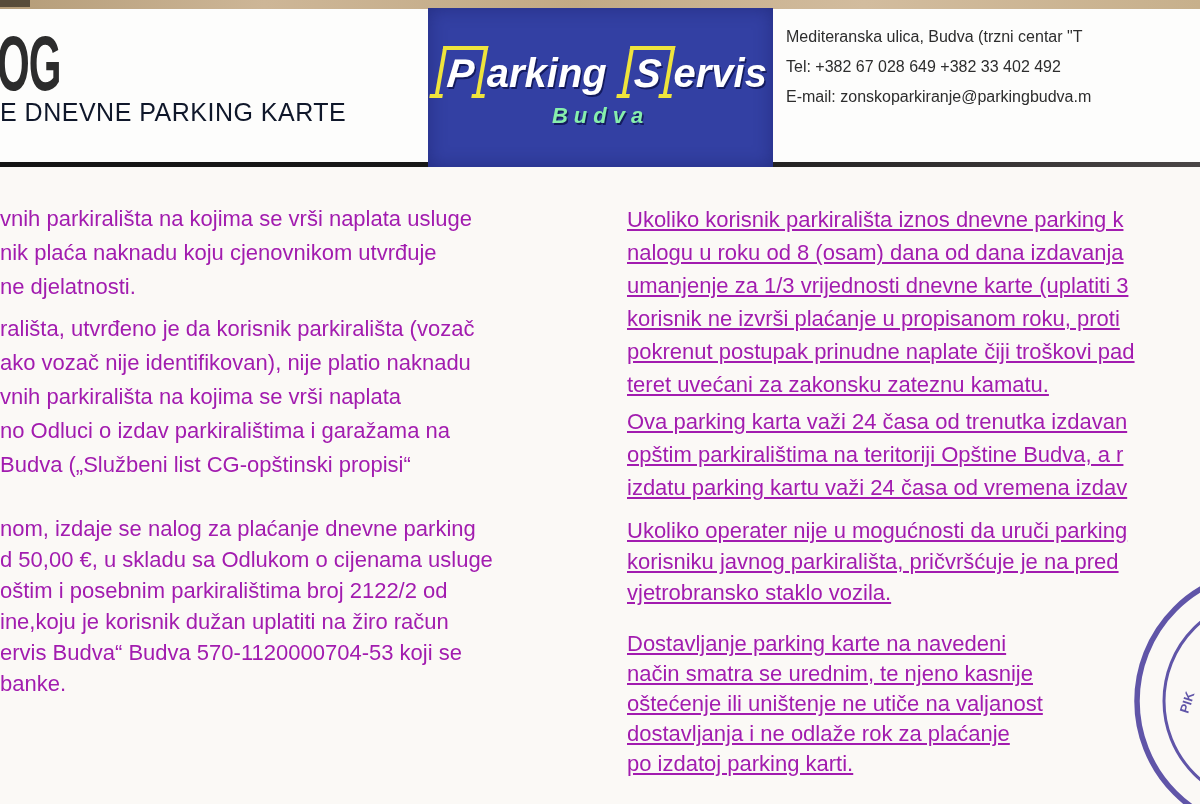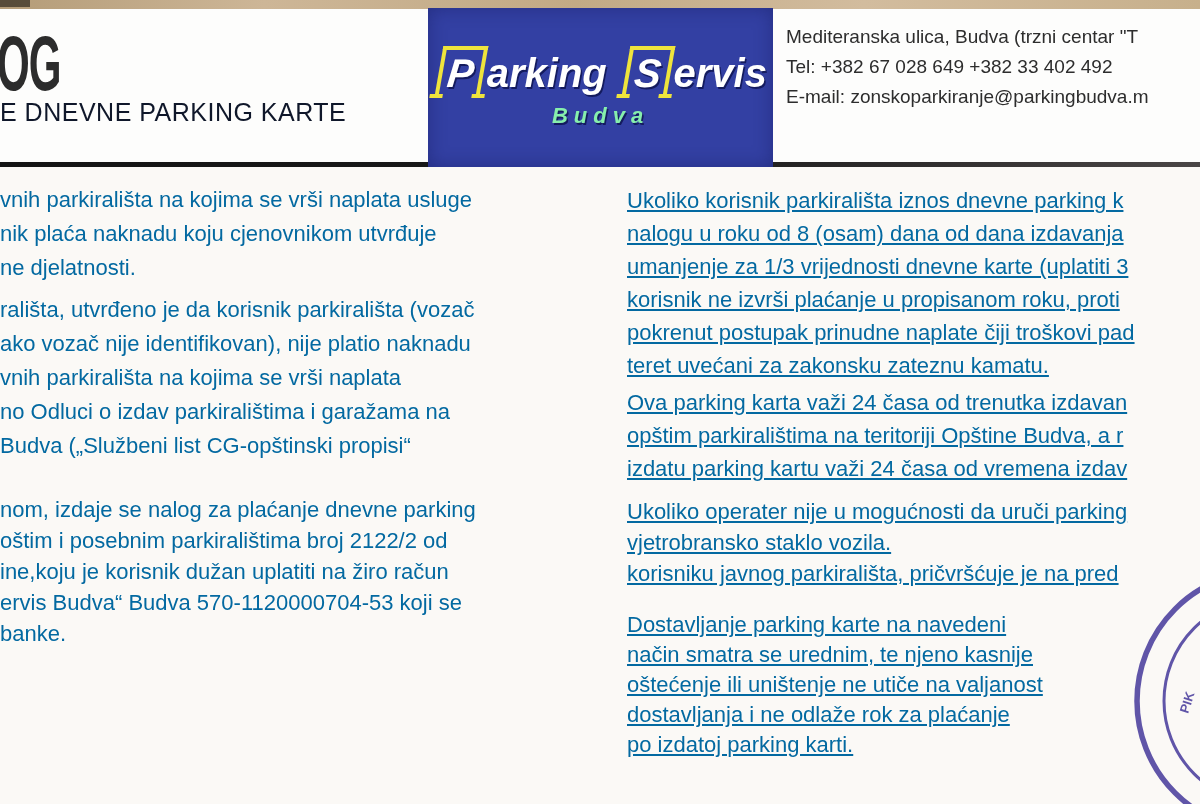--- a/index.html
+++ b/index.html
@@ -59,24 +59,24 @@
   .frame::before{left:-9px;}
   .frame::after{right:-9px;}
   .frame .init{display:inline-block;transform:skewX(4deg);}
   .logo-city{
     margin-top:7px;font-style:italic;font-weight:700;font-size:22px;color:#86efac;
     letter-spacing:6px;text-shadow:1.5px 1.5px 0 #141b5e;
   }
   
   .contact{
     position:absolute;left:786px;top:22px;z-index:2;
-    font-size:19px;line-height:30px;color:#2d2d2d;white-space:nowrap;
+    font-size:16px;line-height:30px;color:#2d2d2d;white-space:nowrap;
   }
   
-  .para{position:absolute;color:#0369a1;z-index:2;}
+  .para{position:absolute;color:#a21caf;z-index:2;margin-top:19px;}
   .tline{font-size:22px;line-height:var(--lh);height:var(--lh);white-space:nowrap;}
   .col-left{left:0;}
   .col-right{left:627px;text-decoration:underline;}
   
   .stamp{position:absolute;left:1122px;top:556px;z-index:3;opacity:.88;}
 </style>
 </head>
 <body>
 
 <div class="page">
@@ -114,20 +114,21 @@
   </div>
   <div class="para col-left" style="top:293px;--lh:34px">
     <div class="tline">rališta, utvrđeno je da korisnik parkirališta (vozač</div>
     <div class="tline">ako vozač nije identifikovan), nije platio naknadu</div>
     <div class="tline">vnih  parkirališta na kojima se vrši naplata</div>
     <div class="tline">no Odluci o izdav parkiralištima i garažama na</div>
     <div class="tline">Budva („Službeni list CG-opštinski propisi“</div>
   </div>
   <div class="para col-left" style="top:494px;--lh:31px">
     <div class="tline">nom, izdaje se nalog za plaćanje dnevne  parking</div>
+    <div class="tline">d 50,00 €, u skladu sa Odlukom o cijenama usluge</div>
     <div class="tline">oštim i posebnim parkiralištima broj 2122/2 od</div>
     <div class="tline">ine,koju je korisnik dužan uplatiti na žiro račun</div>
     <div class="tline">ervis Budva“ Budva  570-1120000704-53 koji se</div>
     <div class="tline">banke.</div>
   </div>
 
   <div class="para col-right" style="top:184px;--lh:33px">
     <div class="tline">Ukoliko korisnik parkirališta iznos dnevne parking k</div>
     <div class="tline">nalogu u roku od 8 (osam) dana od dana izdavanja</div>
     <div class="tline">umanjenje za 1/3 vrijednosti dnevne karte (uplatiti 3</div>
@@ -135,22 +136,22 @@
     <div class="tline">pokrenut postupak prinudne naplate čiji troškovi pad</div>
     <div class="tline">teret uvećani za zakonsku zateznu kamatu.</div>
   </div>
   <div class="para col-right" style="top:386px;--lh:33px">
     <div class="tline">Ova parking karta važi 24 časa od trenutka izdavan</div>
     <div class="tline">opštim parkiralištima na teritoriji Opštine Budva, a r</div>
     <div class="tline">izdatu parking kartu važi 24 časa od vremena  izdav</div>
   </div>
   <div class="para col-right" style="top:496px;--lh:31px">
     <div class="tline">Ukoliko operater nije u  mogućnosti da uruči parking</div>
+    <div class="tline">korisniku  javnog parkirališta, pričvršćuje je na pred</div>
     <div class="tline">vjetrobransko staklo vozila.</div>
-    <div class="tline">korisniku  javnog parkirališta, pričvršćuje je na pred</div>
   </div>
   <div class="para col-right" style="top:610px;--lh:30px">
     <div class="tline">Dostavljanje parking karte na navedeni</div>
     <div class="tline">način smatra se urednim, te njeno kasnije</div>
     <div class="tline">oštećenje ili uništenje ne utiče na valjanost</div>
     <div class="tline">dostavljanja i ne odlaže rok za plaćanje</div>
     <div class="tline">po izdatoj parking karti.</div>
   </div>
 
   <svg class="stamp" width="290" height="290" viewBox="0 0 290 290">

